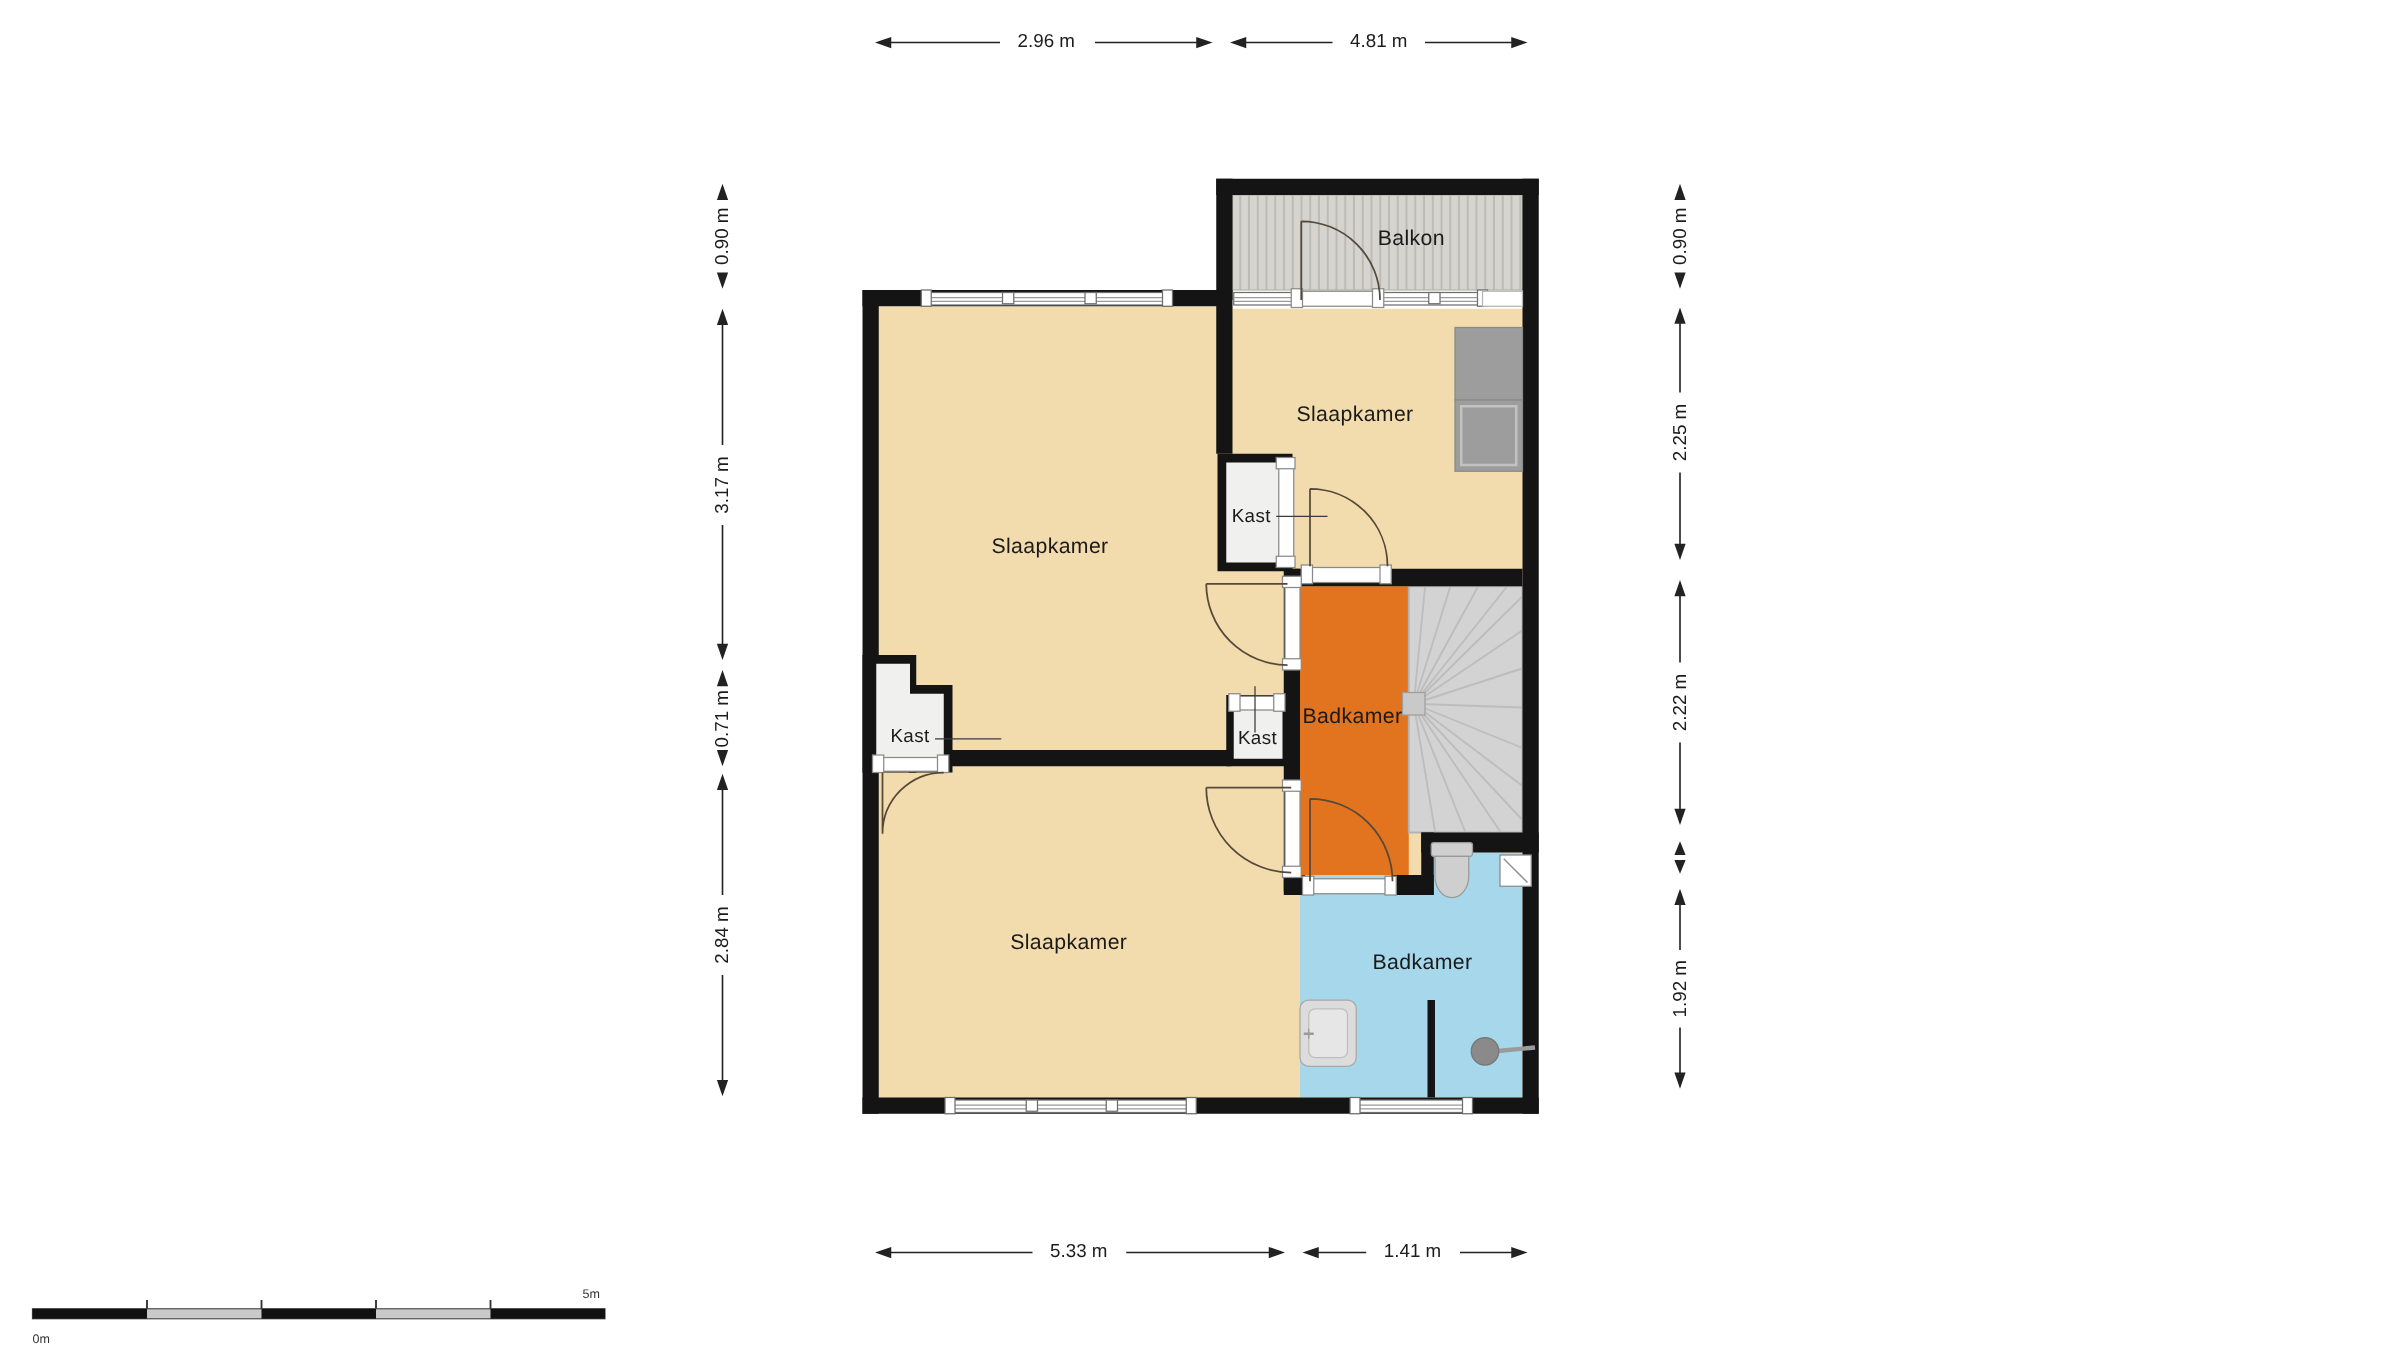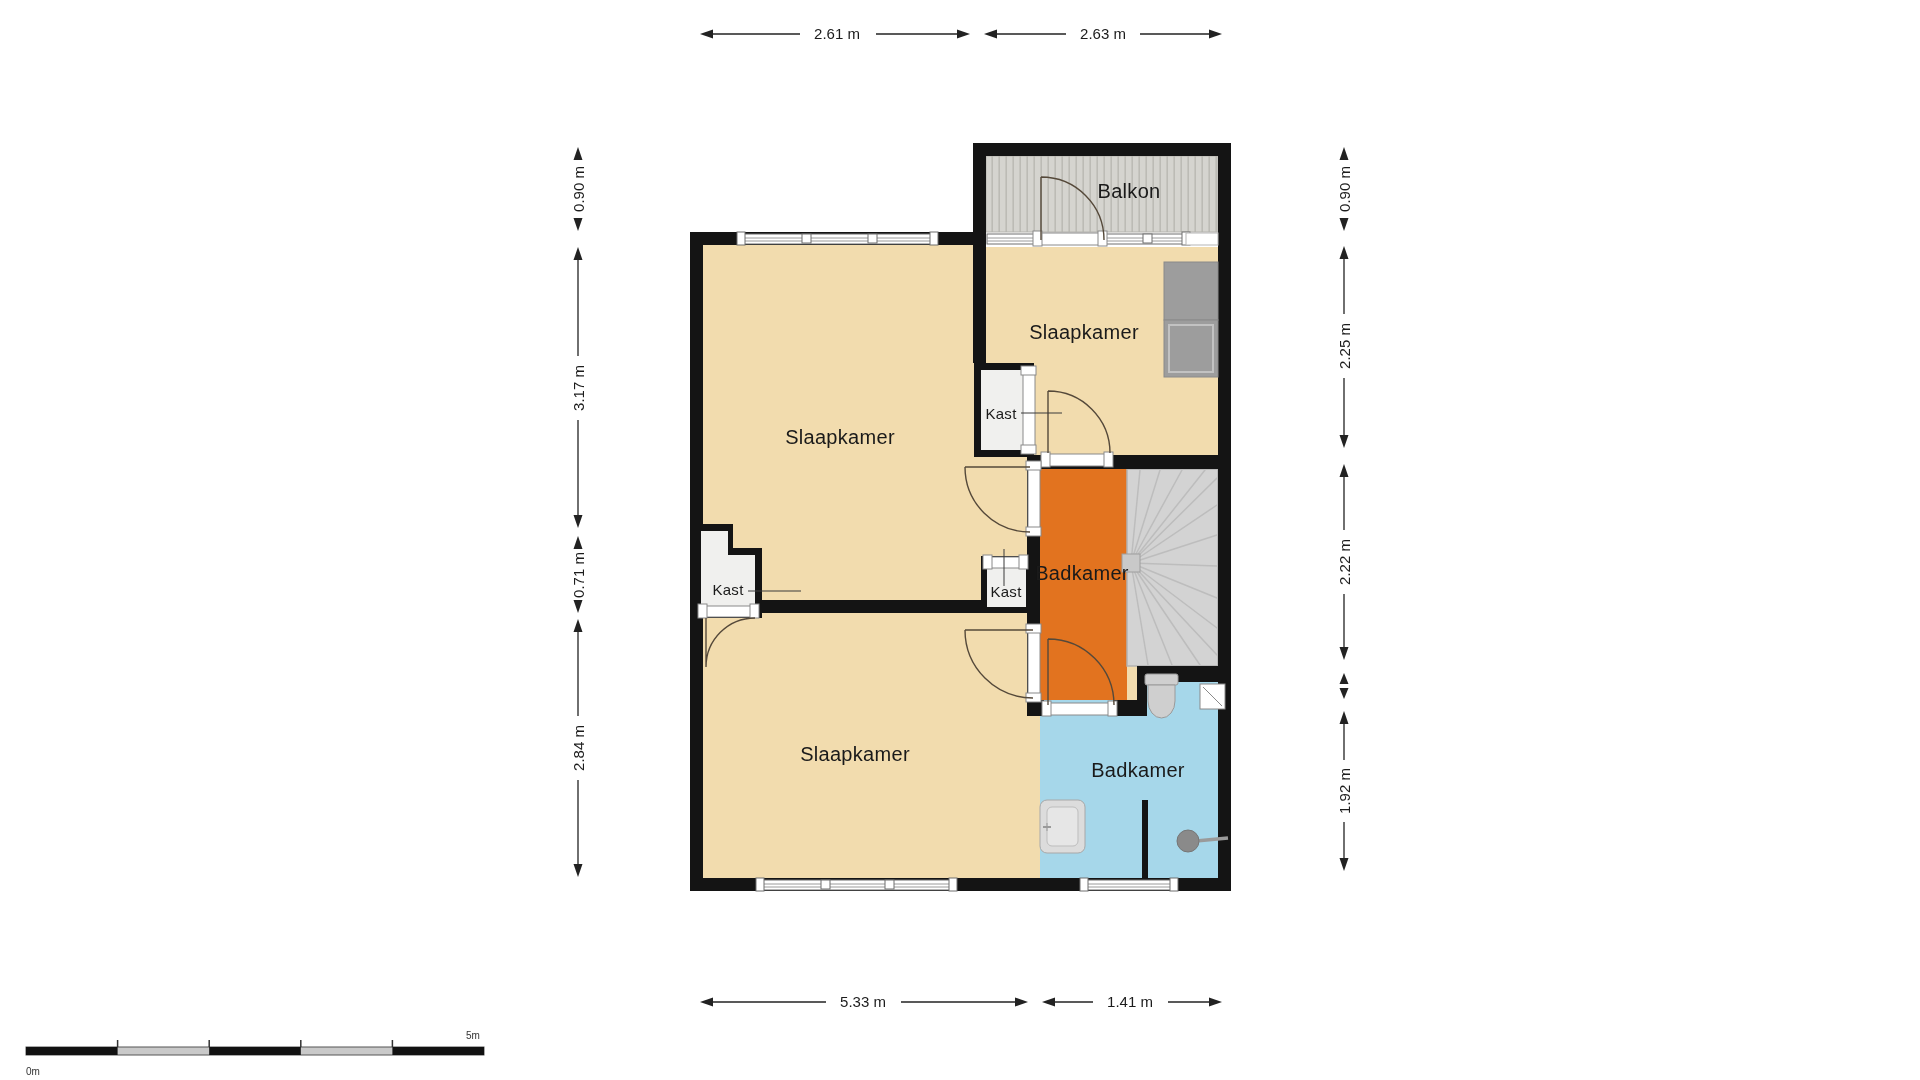--- a/index.html
+++ b/index.html
@@ -1,20 +1,20 @@
 <!DOCTYPE html>
 <html><head>
 <meta charset="utf-8">
 <style>
   html,body{margin:0;padding:0;background:#ffffff;}
   #stage{position:relative;width:1920px;height:1080px;background:#fff;overflow:hidden;
          font-family:"Liberation Sans", sans-serif;}
   #plan-svg{position:absolute;left:0;top:0;}
   .lbl{position:absolute;transform:translate(-50%,-50%);color:#1a1a1a;
-       font-size:20px;white-space:nowrap;letter-spacing:.3px;}
+       font-size:17px;white-space:nowrap;letter-spacing:.3px;}
   .lbl.kast{font-size:15px;}
   .dim{position:absolute;transform:translate(-50%,-50%);color:#1c1c1c;font-size:15px;white-space:nowrap;}
   .dim.v{transform:translate(-50%,-50%) rotate(-90deg);}
   .scale-lbl{position:absolute;color:#333;font-size:10px;white-space:nowrap;}
 </style>
 </head>
 <body>
 
 <div id="stage">
 
@@ -296,22 +296,22 @@
   <span class="lbl" style="left:1129px;top:191px">Balkon</span>
   <span class="lbl" style="left:1084px;top:332px">Slaapkamer</span>
   <span class="lbl" style="left:840px;top:437px">Slaapkamer</span>
   <span class="lbl" style="left:855px;top:754px">Slaapkamer</span>
   <span class="lbl" style="left:1082px;top:573px">Badkamer</span>
   <span class="lbl" style="left:1138px;top:770px">Badkamer</span>
   <span class="lbl kast" style="left:1001px;top:413px">Kast</span>
   <span class="lbl kast" style="left:728px;top:589px">Kast</span>
   <span class="lbl kast" style="left:1006px;top:591px">Kast</span>
 
-  <span class="dim" style="left:837px;top:33px">2.61 m</span>
-  <span class="dim" style="left:1103px;top:33px">2.63 m</span>
+  <span class="dim" style="left:837px;top:33px">2.96 m</span>
+  <span class="dim" style="left:1103px;top:33px">4.81 m</span>
   <span class="dim" style="left:863px;top:1001px">5.33 m</span>
   <span class="dim" style="left:1130px;top:1001px">1.41 m</span>
 
   <span class="dim v" style="left:578px;top:189px">0.90 m</span>
   <span class="dim v" style="left:578px;top:388px">3.17 m</span>
   <span class="dim v" style="left:578px;top:575px">0.71 m</span>
   <span class="dim v" style="left:578px;top:748px">2.84 m</span>
 
   <span class="dim v" style="left:1344px;top:189px">0.90 m</span>
   <span class="dim v" style="left:1344px;top:346px">2.25 m</span>

